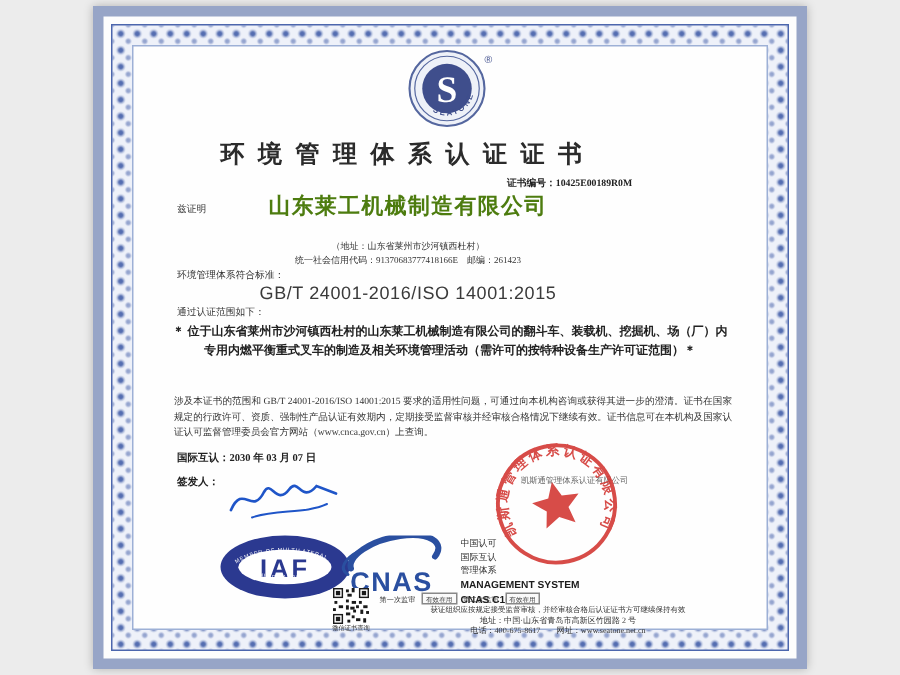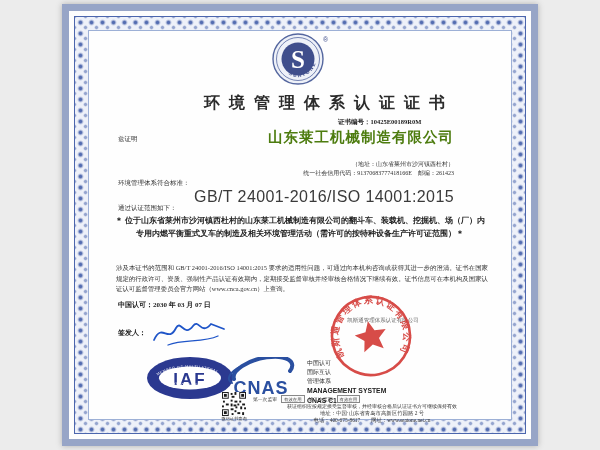--- a/index.html
+++ b/index.html
@@ -15,29 +15,29 @@
           background-image:
             radial-gradient(circle, rgba(76,102,173,.95) 1.2px, rgba(76,102,173,.30) 2.4px, transparent 3.4px),
             radial-gradient(circle, rgba(76,102,173,.55) 1px, transparent 2.4px);
           background-size:11px 11px, 11px 11px;
           background-position:0 0, 5px 5px; }
   .paper{ position:absolute; inset:13px; background:#fefefe; border:1px solid #9db0d6; }
 
   
   .content { position:absolute; inset:0; }
   .abs { position:absolute; }
-  .ctr { left:90px; width:364px; text-align:right; }
+  .ctr { left:90px; width:364px; text-align:center; }
 
   .title { top:93px; font-size:16px; font-weight:bold; letter-spacing:9px; color:#2b2b2b; }
   .certno { left:338px; top:118px; font-size:6.5px; font-weight:bold; color:#222; }
   .lbl { font-size:6.5px; color:#333; }
   .company { top:128px; font-size:14.5px; font-weight:bold; color:#4d7c0f; letter-spacing:1px; }
   .addr { top:160px; font-size:6px; color:#333; }
   .credit { top:168.5px; font-size:6px; color:#333; }
-  .standard { top:188px; font-size:16px; color:#3a3a3a; font-family:"Liberation Sans","DejaVu Sans",sans-serif; letter-spacing:.4px; }
+  .standard { top:188px; font-size:12px; color:#3a3a3a; font-family:"Liberation Sans","DejaVu Sans",sans-serif; letter-spacing:.4px; }
   .scope { left:113px; width:374px; top:215px; font-size:8px; font-weight:bold; line-height:1.6;
            text-align:center; color:#222; }
   .fineprint { left:116px; width:372px; top:263px; font-size:6.4px; line-height:1.65;
                text-align:justify; color:#333; }
   .daterow { font-size:7px; color:#222; font-weight:bold; }
   .issuer-line { left:308px; top:317px; width:150px; text-align:center; font-size:5.5px; color:#666; }
   .acc-block { left:307px; top:359px; font-size:6px; line-height:1.5; color:#2e2e2e;
                font-family:"Liberation Sans","DejaVu Sans",sans-serif; }
   .acc-block .en { font-weight:bold; font-size:6.8px; color:#1c1c1c; }
   .qr-caption { left:212px; top:416px; width:44px; text-align:center; font-size:4.2px; color:#333; }
@@ -91,26 +91,26 @@
 
   <div class="abs lbl" style="left:118px; top:179px;">环境管理体系符合标准：</div>
   <div class="abs ctr standard">GB/T 24001-2016/ISO 14001:2015</div>
 
   <div class="abs lbl" style="left:118px; top:204px;">通过认证范围如下：</div>
   <div class="abs scope">＊ 位于山东省莱州市沙河镇西杜村的山东莱工机械制造有限公司的翻斗车、装载机、挖掘机、场（厂）内专用内燃平衡重式叉车的制造及相关环境管理活动（需许可的按特种设备生产许可证范围）＊</div>
 
   <div class="abs fineprint">涉及本证书的范围和 GB/T 24001-2016/ISO 14001:2015 要求的适用性问题，可通过向本机构咨询或获得其进一步的澄清。证书在国家规定的行政许可、资质、强制性产品认证有效期内，定期接受监督审核并经审核合格情况下继续有效。证书信息可在本机构及国家认证认可监督管理委员会官方网站（www.cnca.gov.cn）上查询。</div>
 
   <div class="abs daterow" style="left:118px; top:300px;">
-    <span>中国认可：</span><span>2030 年 03 月 07 日</span>
+    <span>国际互认：</span><span>2030 年 03 月 07 日</span>
   </div>
 
   <div class="abs issuer-line">凯斯通管理体系认证有限公司</div>
 
-  <div class="abs daterow" style="left:118px; top:328px;">签发人：</div>
+  <div class="abs daterow" style="left:118px; top:316px;">签发人：</div>
 
   <svg class="abs sig" width="90" height="40" viewBox="0 0 90 40">
     <path d="M6,28 C14,10 20,32 28,16 C33,7 36,26 45,14 C51,6 53,24 63,12 L76,17" fill="none" stroke="#1f55c8" stroke-width="1.8" stroke-linecap="round"></path>
     <path d="M20,33 C36,27 55,31 70,24" fill="none" stroke="#1f55c8" stroke-width="1.3" stroke-linecap="round"></path>
   </svg>
 
   <svg class="abs stamp" width="86" height="86" viewBox="0 0 86 86">
     <circle cx="43" cy="43" r="39" fill="none" stroke="#d23430" stroke-width="2.6"></circle>
     <polygon points="43,28 47.6,38.2 58.8,39.2 50.4,46.6 52.9,57.6 43,51.8 33.1,57.6 35.6,46.6 27.2,39.2 38.4,38.2" fill="#d23430"></polygon>
     <defs>

